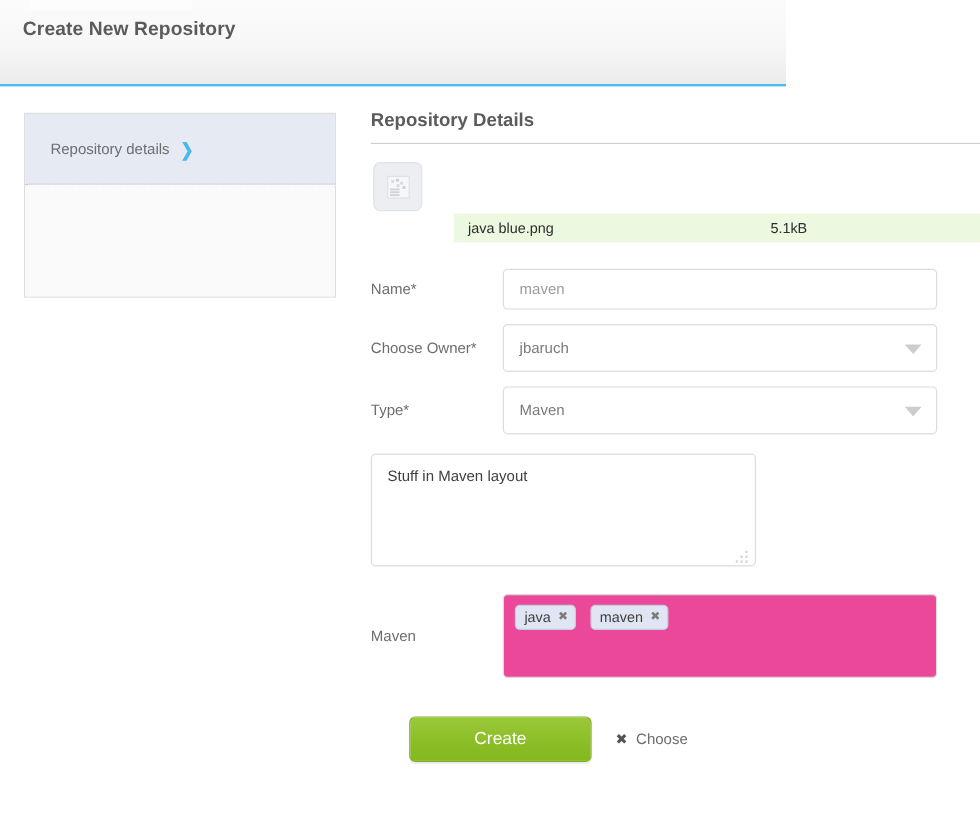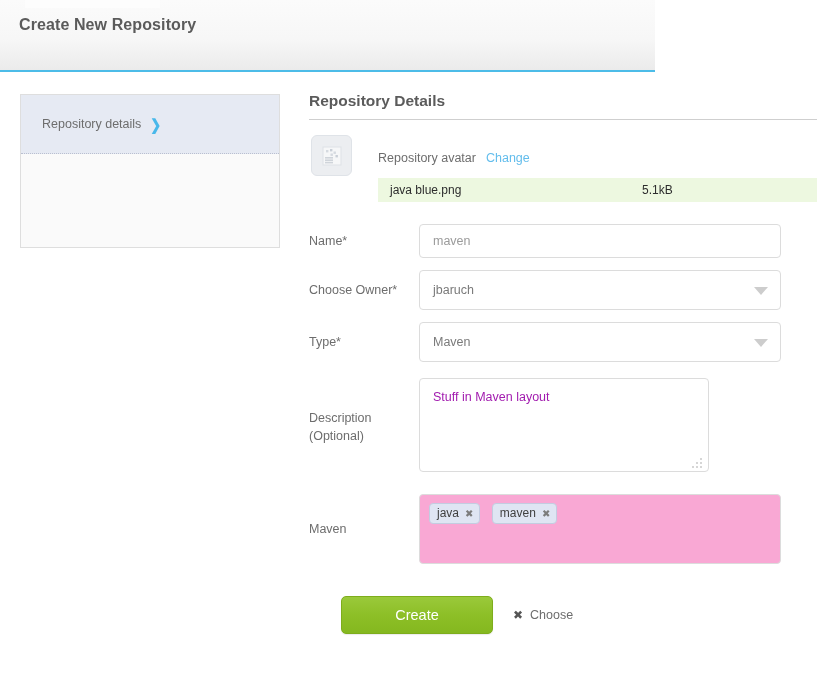--- a/index.html
+++ b/index.html
@@ -137,38 +137,38 @@
   }
   .select-arrow {
     position: absolute; right: 13px; top: 50%;
     margin-top: -3px;
     width: 0; height: 0;
     border-left: 7px solid transparent;
     border-right: 7px solid transparent;
     border-top: 8px solid #cdcdcd;
   }
   .textarea-box {
-    width: 290px; height: 94px;
+    width: 321px; height: 94px;
     border: 1px solid #dcdcdc; border-radius: 4px;
     background: #fff;
     font-family: "Liberation Sans", sans-serif;
-    font-size: 12.5px; color: #a21caf;
+    font-size: 12.5px; color: #404040;
     padding: 11px 13px;
     resize: none; outline: none;
     overflow: hidden;
   }
   .resize-grip {
     position: absolute; right: 6px; bottom: 7px;
     width: 11px; height: 11px;
     opacity: .55;
   }
   .tags-box {
     width: 362px; height: 70px;
     border: 1px solid #dcdcdc; border-radius: 4px;
-    background: #f9a8d4;
+    background: #ec4899;
     padding: 8px 9px;
   }
   .tag-chip {
     display: inline-flex; align-items: center;
     background: #dfe5f3;
     border: 1px solid #c3cce0;
     border-radius: 4px;
     padding: 2px 6px 3px 7px;
     margin-right: 7px;
     font-size: 12px; color: #3f3f3f;
@@ -235,24 +235,20 @@
           <rect x="4" y="14.4" width="8" height="1.6" fill="#b9c0c9"></rect>
           <rect x="4" y="16.8" width="8" height="1.6" fill="#b9c0c9"></rect>
           <rect x="5" y="5" width="2.4" height="2.4" fill="#c3cad3"></rect>
           <rect x="9" y="4" width="2.4" height="2.4" fill="#aeb7c2"></rect>
           <rect x="12.5" y="6.5" width="2.4" height="2.4" fill="#c3cad3"></rect>
           <rect x="14.5" y="10" width="2.4" height="2.4" fill="#aeb7c2"></rect>
           <rect x="9.5" y="8.5" width="2.4" height="2.4" fill="#c3cad3"></rect>
         </svg>
       </div>
 
-      <div class="avatar-fieldline">
-        <span class="avatar-label">Repository avatar</span>
-        <span class="avatar-change">Change</span>
-      </div>
 
       <div class="upload-row">
         <span class="upload-name">java blue.png</span>
         <span class="upload-size">5.1kB</span>
       </div>
     </div>
 
     <div class="form-row">
       <div class="f-label">Name*</div>
       <div class="f-field">
@@ -274,24 +270,20 @@
       <div class="f-label">Type*</div>
       <div class="f-field">
         <div class="select-box">
           <span>Maven</span>
         </div>
         <span class="select-arrow"></span>
       </div>
     </div>
 
     <div class="form-row" style="margin-top:16px;">
-      <div class="f-label">
-        <div>Description</div>
-        <div>(Optional)</div>
-      </div>
       <div class="f-field">
         <textarea class="textarea-box" style="">Stuff in Maven layout</textarea>
         <svg class="resize-grip" viewBox="0 0 11 11">
           <rect x="8" y="0" width="2" height="2" fill="#b6b6b6"></rect>
           <rect x="4" y="4" width="2" height="2" fill="#b6b6b6"></rect>
           <rect x="8" y="4" width="2" height="2" fill="#b6b6b6"></rect>
           <rect x="0" y="8" width="2" height="2" fill="#b6b6b6"></rect>
           <rect x="4" y="8" width="2" height="2" fill="#b6b6b6"></rect>
           <rect x="8" y="8" width="2" height="2" fill="#b6b6b6"></rect>
         </svg>

